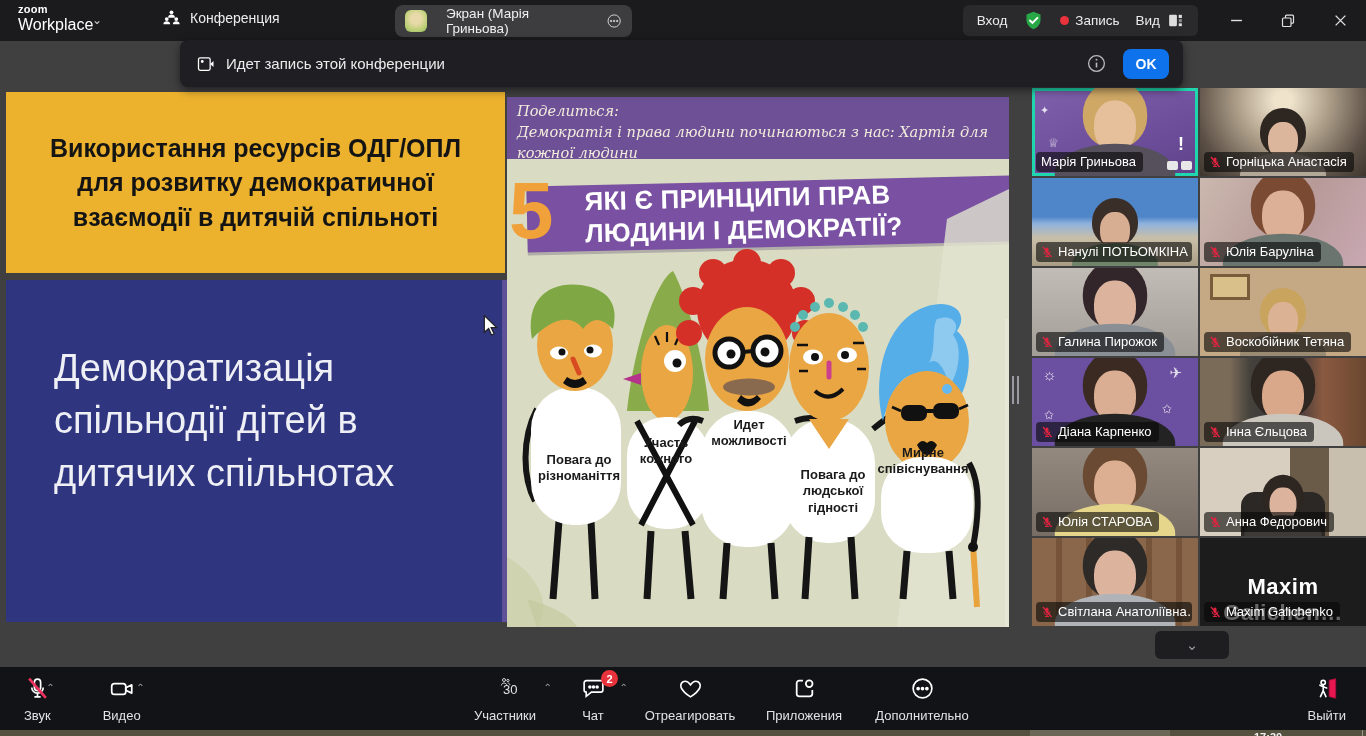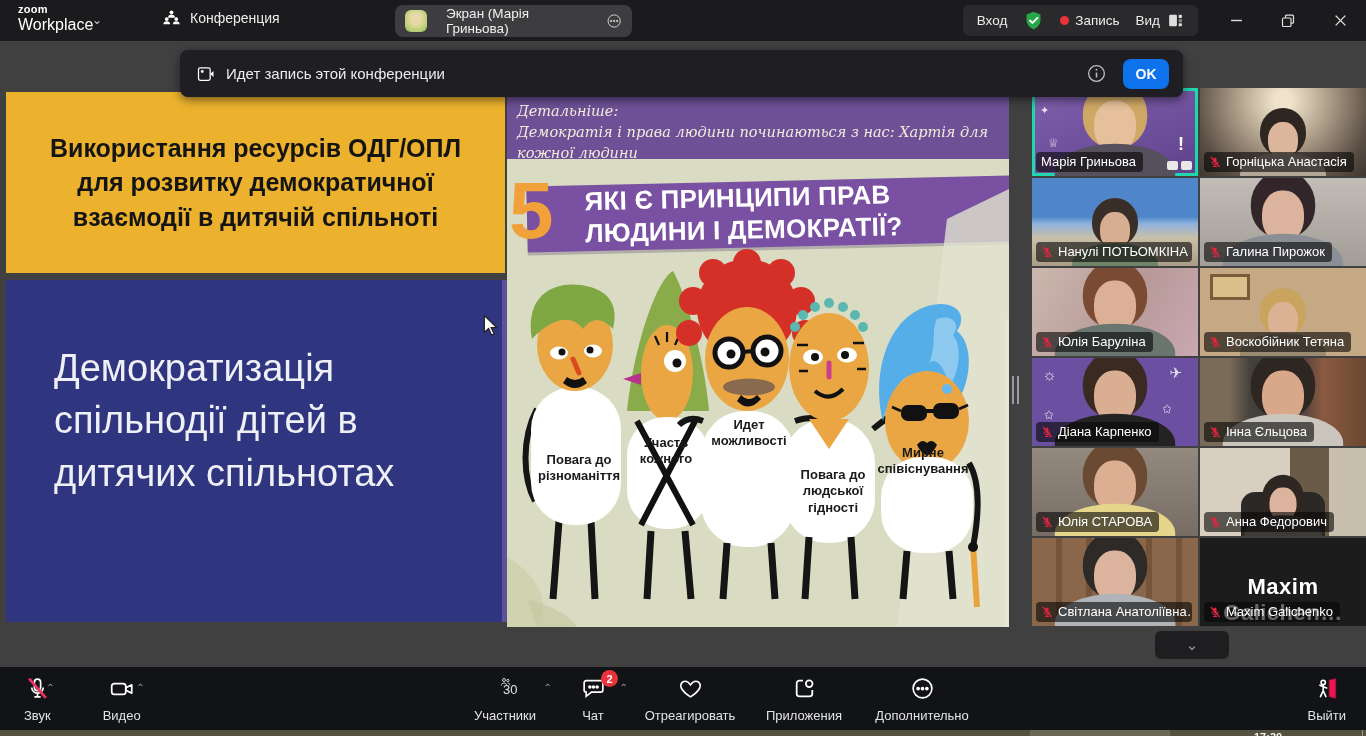--- a/index.html
+++ b/index.html
@@ -20,21 +20,21 @@
   .tab-avatar { width:22px; height:22px; border-radius:6px;
     background:radial-gradient(circle at 50% 40%, #e8d9a8 0 30%, #b9cf72 70%, #8fb562 100%); flex:0 0 22px; }
   .tab-active .spacer { flex:1; }
   .right-cluster { position:absolute; right:168px; top:5px; height:31px; background:#2a2a2c; border-radius:6px;
     display:flex; align-items:center; padding:0 14px; gap:16px; color:#ececec; font-size:13.5px; }
   .rec-dot { width:9px; height:9px; border-radius:50%; background:#e8323c; display:inline-block; margin-right:6px; }
   .win-btns { position:absolute; right:0; top:0; height:41px; display:flex; }
   .win-btn { width:52px; height:41px; display:flex; align-items:center; justify-content:center; color:#e0e0e0; }
 
   
-  #notif { position:absolute; left:180px; top:50px; width:1003px; height:47px; background:#1f1f23;
+  #notif { position:absolute; left:180px; top:40px; width:1003px; height:47px; background:#1f1f23;
     border-radius:8px; box-shadow:0 3px 10px rgba(0,0,0,.5); display:flex; align-items:center;
     padding:0 14px 0 16px; z-index:60; }
   #notif .msg { color:#ececec; font-size:15px; margin-left:10px; }
   #notif .grow { flex:1; }
   .okbtn { width:46px; height:30px; background:#0E72ED; color:#fff; border:none; border-radius:8px;
     font-size:14px; font-weight:700; margin-left:16px; font-family:inherit; }
 
   
   .slide-yellow { position:absolute; left:6px; top:92px; width:499px; height:181px; background:#ecb22e;
     display:flex; align-items:center; justify-content:center; text-align:center; z-index:5; }
@@ -236,21 +236,21 @@
 
   <div class="slide-yellow">
     <div class="t">Використання ресурсів ОДГ/ОПЛ для розвитку демократичної взаємодії в дитячій спільноті</div>
   </div>
   <div class="slide-navy">
     <div class="t">Демократизація спільнодії дітей в дитячих спільнотах</div>
   </div>
 
   <div class="slide-right">
     <div class="note-head">
-      <div>Детальніше:</div>
+      <div>Поделиться:</div>
       <div>Демократія  і права людини починаються з нас:  Хартія для кожної людини</div>
     </div>
     <div class="sage">
       <div class="qnum">5</div>
       <div class="qbanner">
         <div class="t">ЯКІ Є ПРИНЦИПИ ПРАВ ЛЮДИНИ І ДЕМОКРАТІЇ?</div>
       </div>
 
       <svg class="chars" viewBox="0 0 502 468">
         <path d="M440 60 L502 30 L502 468 L390 468 Z" fill="#e2e4cf" opacity="0.8"></path>
@@ -398,49 +398,49 @@
       <div class="nl">
         <svg class="mute" width="12" height="12" viewBox="0 0 24 24">
             <path d="M12 3a3 3 0 0 1 3 3v5a3 3 0 0 1-6 0V6a3 3 0 0 1 3-3z" fill="#e02540"></path>
             <path d="M6 11a6 6 0 0 0 12 0M12 17v4M8 21h8" stroke="#e02540" stroke-width="2" fill="none"></path>
             <line x1="4" y1="2" x2="21" y2="22" stroke="#e02540" stroke-width="2.6"></line>
           </svg>
         <span>Нанулі ПОТЬОМКІНА</span>
       </div>
     </div>
 
+    <div class="tile t4">
+      <div class="p big">
+          <div class="hair"></div>
+          <div class="face"></div>
+          <div class="torso"></div>
+        </div>
+      <div class="nl">
+        <svg class="mute" width="12" height="12" viewBox="0 0 24 24">
+            <path d="M12 3a3 3 0 0 1 3 3v5a3 3 0 0 1-6 0V6a3 3 0 0 1 3-3z" fill="#e02540"></path>
+            <path d="M6 11a6 6 0 0 0 12 0M12 17v4M8 21h8" stroke="#e02540" stroke-width="2" fill="none"></path>
+            <line x1="4" y1="2" x2="21" y2="22" stroke="#e02540" stroke-width="2.6"></line>
+          </svg>
+        <span>Юлія Баруліна</span>
+      </div>
+    </div>
+
     <div class="tile t5">
       <div class="p big">
           <div class="hair"></div>
           <div class="face"></div>
           <div class="torso"></div>
         </div>
       <div class="nl">
         <svg class="mute" width="12" height="12" viewBox="0 0 24 24">
             <path d="M12 3a3 3 0 0 1 3 3v5a3 3 0 0 1-6 0V6a3 3 0 0 1 3-3z" fill="#e02540"></path>
             <path d="M6 11a6 6 0 0 0 12 0M12 17v4M8 21h8" stroke="#e02540" stroke-width="2" fill="none"></path>
             <line x1="4" y1="2" x2="21" y2="22" stroke="#e02540" stroke-width="2.6"></line>
           </svg>
         <span>Галина Пирожок</span>
-      </div>
-    </div>
-
-    <div class="tile t4">
-      <div class="p big">
-          <div class="hair"></div>
-          <div class="face"></div>
-          <div class="torso"></div>
-        </div>
-      <div class="nl">
-        <svg class="mute" width="12" height="12" viewBox="0 0 24 24">
-            <path d="M12 3a3 3 0 0 1 3 3v5a3 3 0 0 1-6 0V6a3 3 0 0 1 3-3z" fill="#e02540"></path>
-            <path d="M6 11a6 6 0 0 0 12 0M12 17v4M8 21h8" stroke="#e02540" stroke-width="2" fill="none"></path>
-            <line x1="4" y1="2" x2="21" y2="22" stroke="#e02540" stroke-width="2.6"></line>
-          </svg>
-        <span>Юлія Баруліна</span>
       </div>
     </div>
 
     <div class="tile t6">
       <div class="frame"></div>
       <div class="p">
           <div class="hair"></div>
           <div class="face"></div>
           <div class="torso"></div>
         </div>

